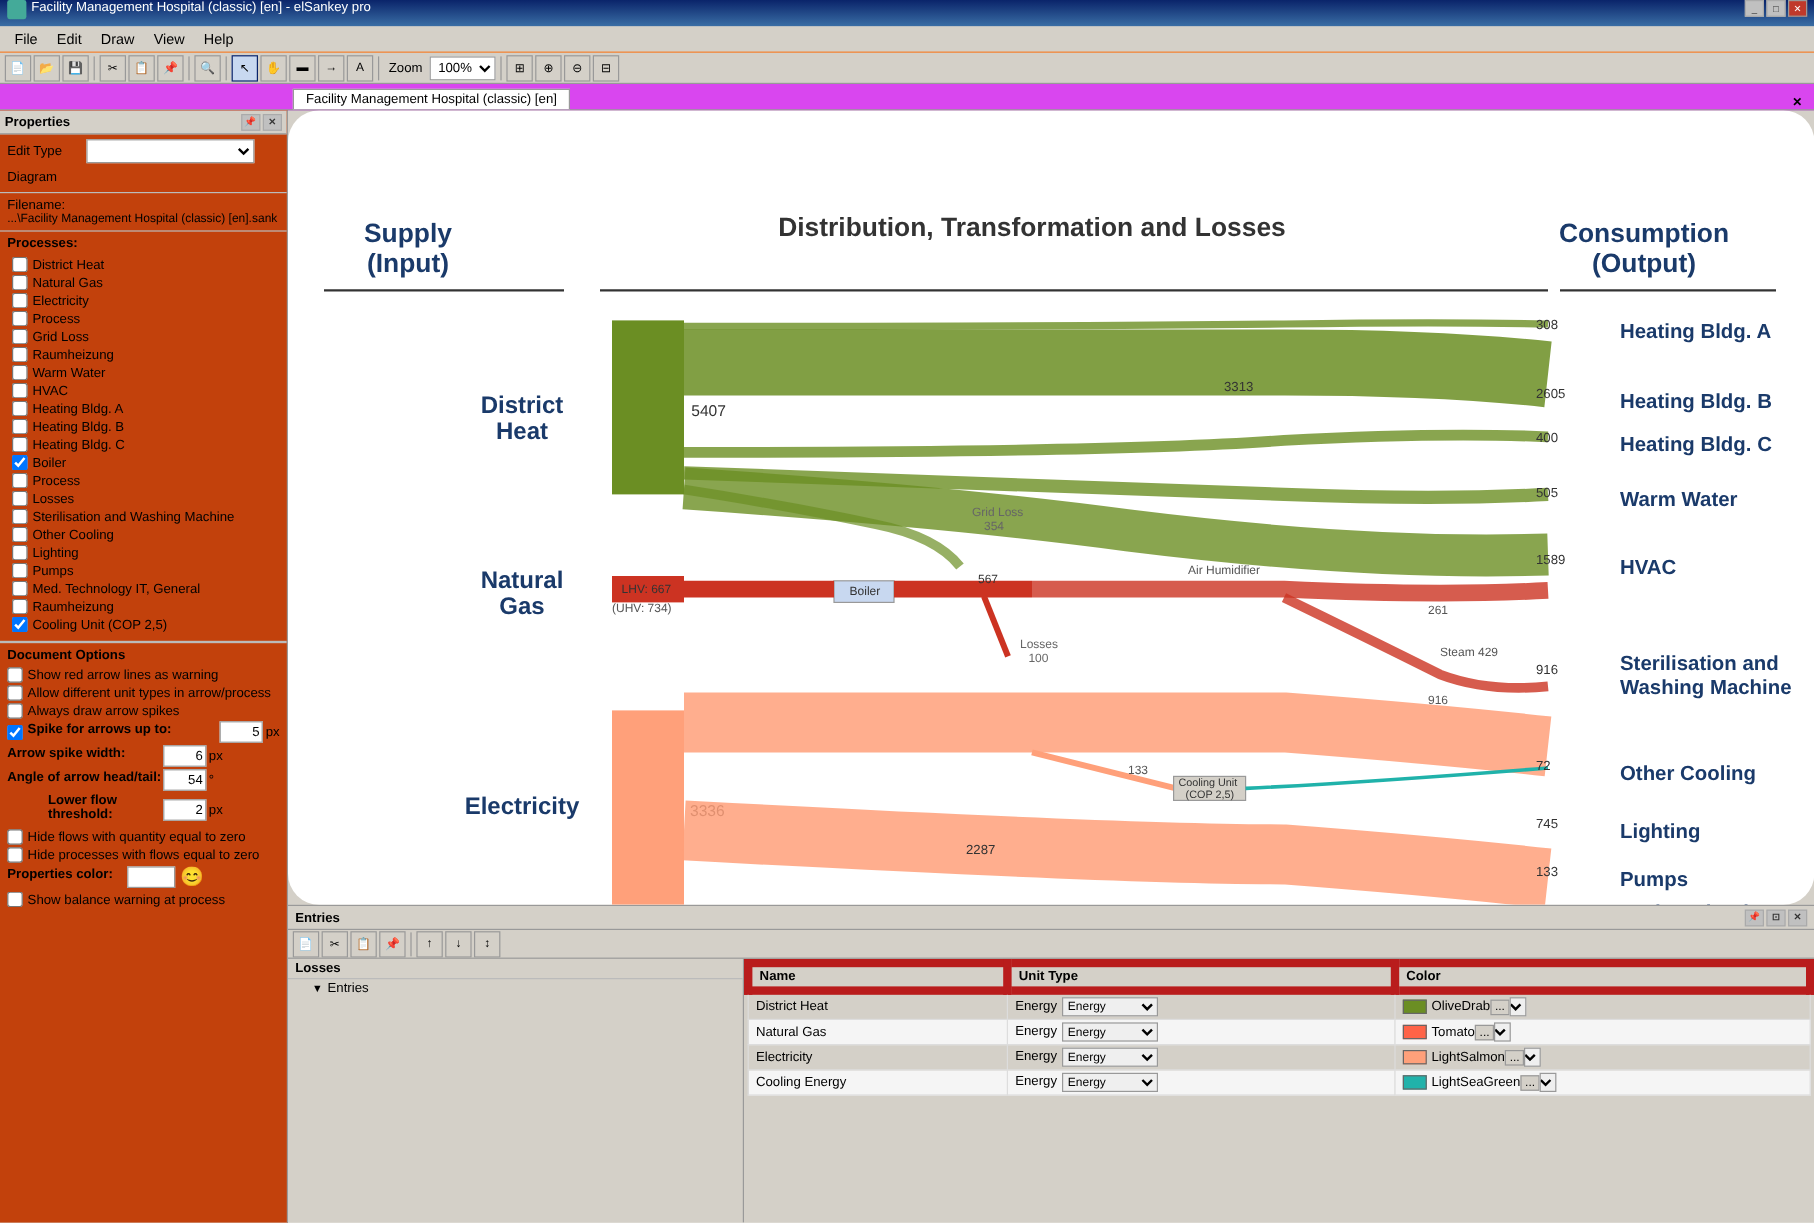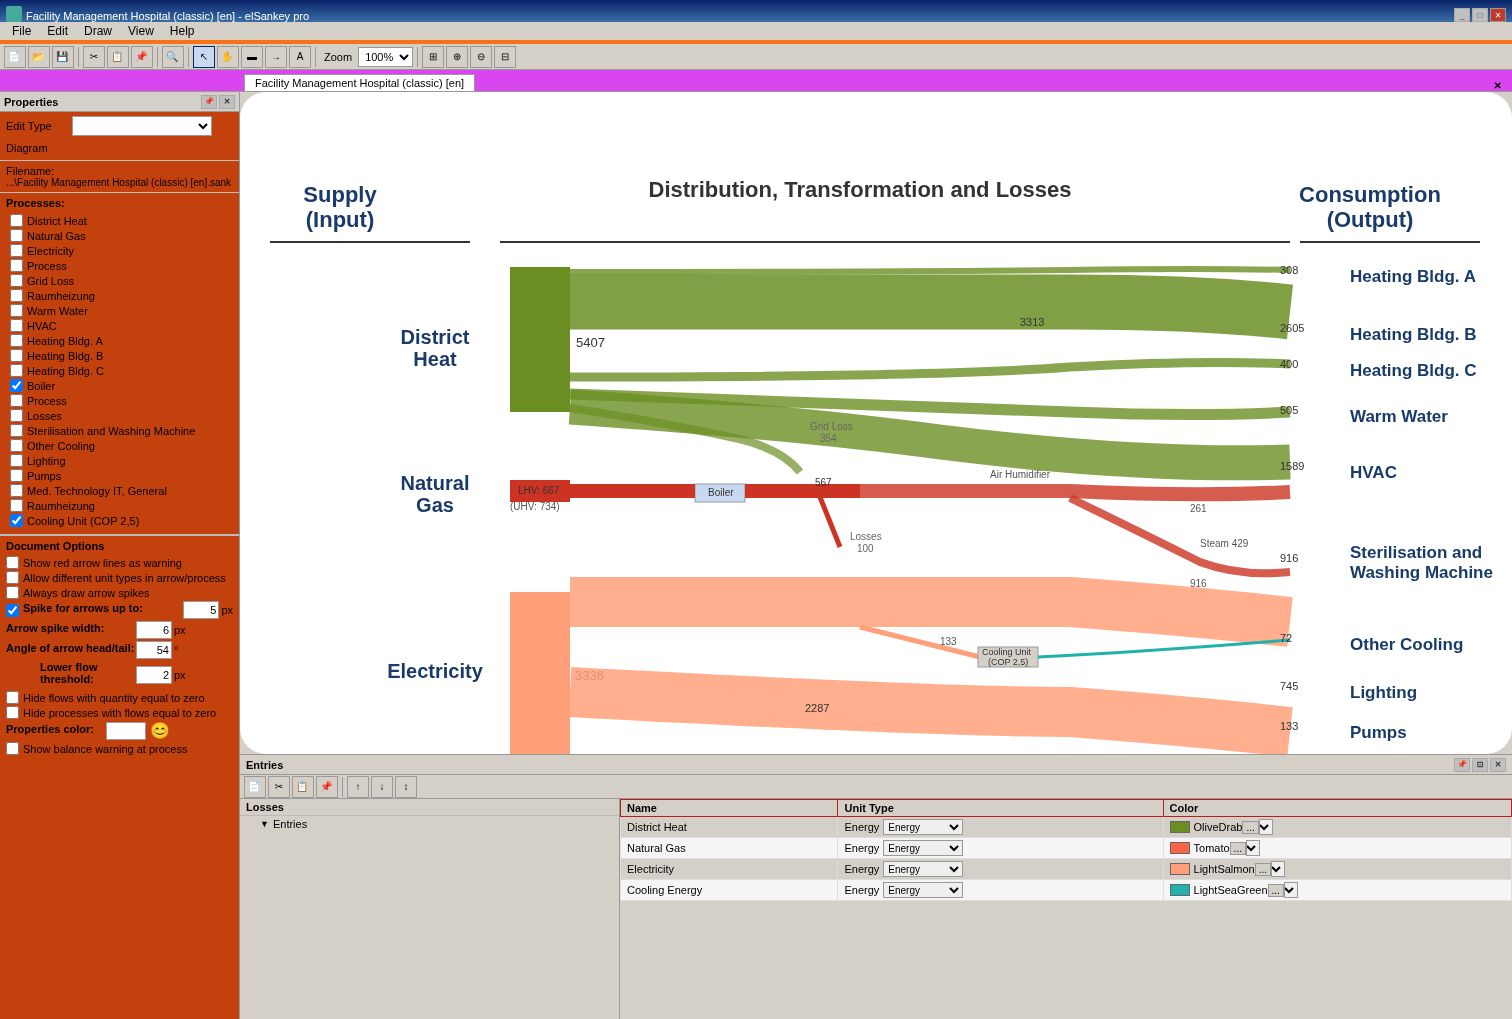--- a/index.html
+++ b/index.html
@@ -1,27 +1,27 @@
 <!DOCTYPE html>
 <html><head>
   <meta charset="utf-8">
   <style>
     * { box-sizing: border-box; margin: 0; padding: 0; }
     body { font-family: 'Segoe UI', Tahoma, Geneva, Verdana, sans-serif; font-size: 12px; background: #d4d0c8; overflow: hidden; width: 1512px; height: 1019px; }
     
     
-    .title-bar { background: linear-gradient(to bottom, #0a246a, #3a6ea5); color: white; height: 22px; display: flex; align-items: flex-end; padding: 0 6px; font-size: 11px; user-select: none; }
+    .title-bar { background: linear-gradient(to bottom, #0a246a, #3a6ea5); color: white; height: 22px; display: flex; align-items: flex-start; padding: 0 6px; font-size: 11px; user-select: none; }
     .title-bar .app-icon { width: 16px; height: 16px; background: #4a9; margin-right: 4px; border-radius: 2px; }
     .title-bar .title-text { flex: 1; }
     .title-bar .win-btns { display: flex; gap: 2px; }
     .win-btn { width: 16px; height: 14px; border: 1px solid #aaa; background: #c0c0c0; cursor: pointer; font-size: 8px; display: flex; align-items: center; justify-content: center; color: #333; }
     .win-btn.close { background: #c0392b; color: white; border-color: #999; }
     
     
-    .menu-bar { background: #d4d0c8; border-bottom: 4px solid #f97316; height: 22px; display: flex; align-items: center; padding: 0 4px; }
+    .menu-bar { background: #d4d0c8; border-bottom: 1px solid #f97316; height: 22px; display: flex; align-items: center; padding: 0 4px; }
     .menu-item { padding: 2px 8px; cursor: pointer; font-size: 12px; }
     
     
     .toolbar { background: #d4d0c8; border-bottom: 1px solid #999; height: 26px; display: flex; align-items: center; padding: 2px 4px; gap: 2px; }
     .tool-btn { width: 22px; height: 22px; border: 1px solid #999; background: #d4d0c8; cursor: pointer; display: flex; align-items: center; justify-content: center; font-size: 10px; }
     .tool-sep { width: 1px; height: 20px; background: #999; margin: 0 2px; }
     .zoom-label { font-size: 11px; margin: 0 4px; }
     .zoom-select { font-size: 11px; height: 20px; border: 1px solid #999; background: white; padding: 0 2px; }
     
     
@@ -59,21 +59,21 @@
     .bottom-area { display: flex; flex-direction: column; height: 265px; border-top: 1px solid #999; }
     .bottom-header { background: #d4d0c8; border-bottom: 1px solid #999; height: 20px; display: flex; align-items: center; padding: 0 6px; font-size: 11px; font-weight: bold; justify-content: space-between; }
     .bottom-toolbar { background: #d4d0c8; border-bottom: 1px solid #999; height: 24px; display: flex; align-items: center; padding: 2px 4px; gap: 2px; }
     .bottom-content { display: flex; flex: 1; overflow: hidden; }
     .groups-panel { width: 380px; border-right: 1px solid #999; overflow: auto; }
     .groups-header { background: #d4d0c8; padding: 2px 6px; font-size: 11px; font-weight: bold; border-bottom: 1px solid #bbb; }
     .groups-item { padding: 2px 20px; font-size: 11px; display: flex; align-items: center; gap: 4px; }
     .groups-item .arrow { font-size: 9px; }
     .entries-panel { flex: 1; overflow: auto; }
     .entries-table { width: 100%; border-collapse: collapse; font-size: 11px; }
-    .entries-table th { background: #d4d0c8; border: 1px solid #b91c1c; padding: 2px 6px; text-align: left; font-weight: bold; }
+    .entries-table th { background: #d4d0c8; border: 7px solid #b91c1c; padding: 2px 6px; text-align: left; font-weight: bold; }
     .entries-table td { border: 1px solid #ddd; padding: 2px 6px; }
     .entries-table tr:nth-child(even) { background: #f5f5f5; }
     .color-swatch { display: inline-block; width: 20px; height: 12px; border: 1px solid #666; margin-right: 4px; vertical-align: middle; }
     .color-cell { display: flex; align-items: center; }
     .dots-btn { border: 1px solid #999; background: #d4d0c8; padding: 0 3px; font-size: 10px; cursor: pointer; }
     
     .main-area { display: flex; flex-direction: column; flex: 1; overflow: hidden; }
     .top-canvas { flex: 1; overflow: hidden; position: relative; border-radius: 26px; }
     
     

